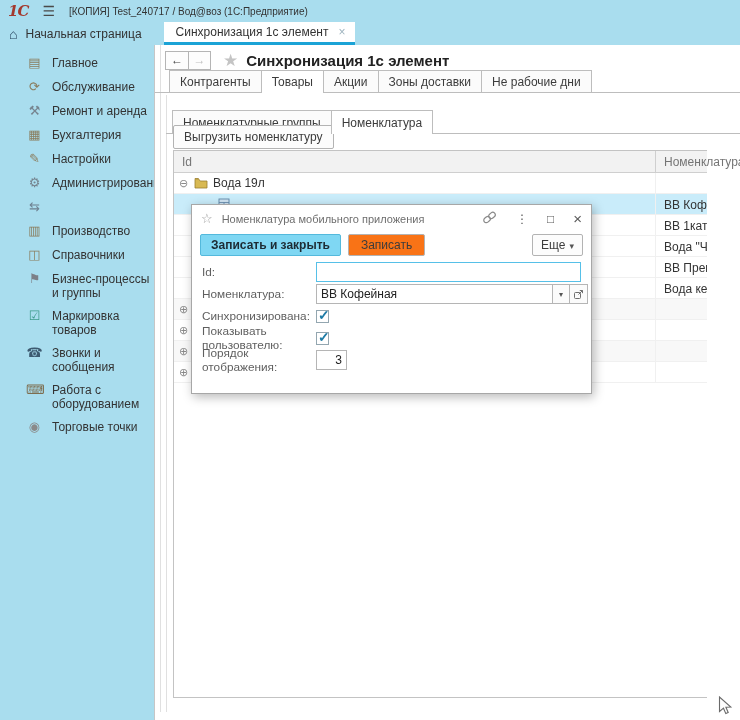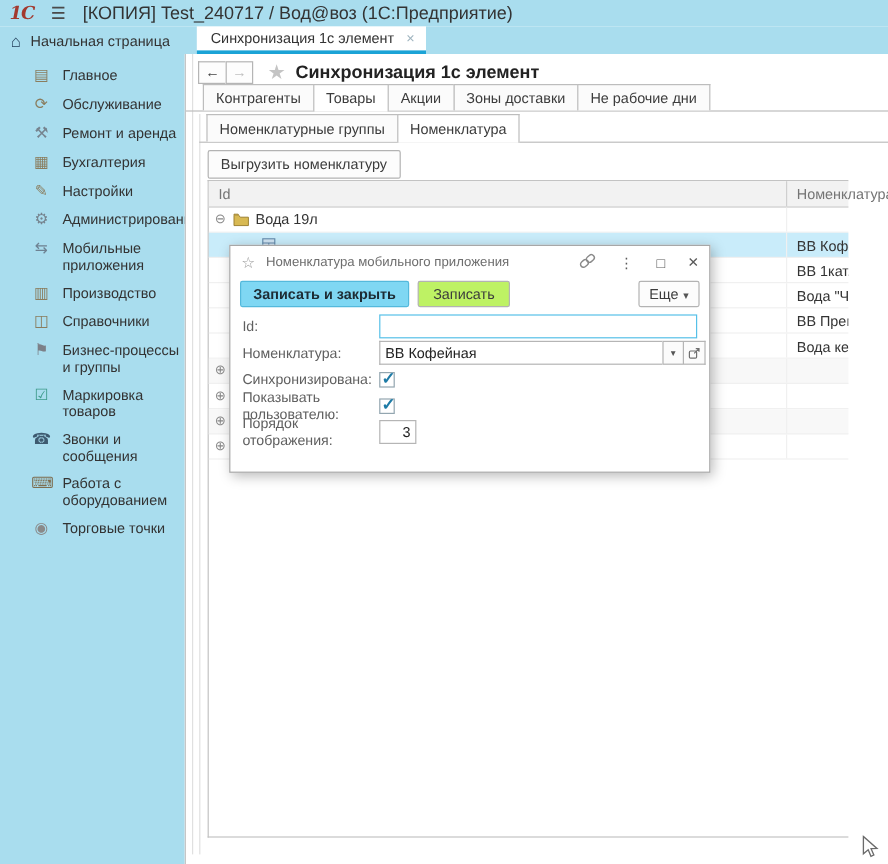--- a/index.html
+++ b/index.html
@@ -3,21 +3,21 @@
 <meta charset="utf-8">
 <style>
   * { margin:0; padding:0; box-sizing:border-box; }
   html,body { width:740px; height:720px; overflow:hidden; }
   body { font-family:"Liberation Sans", sans-serif; font-size:12px; color:#333; background:#fff; position:relative; }
 
   
   .titlebar { height:22px; background:#a9ddee; display:flex; align-items:center; padding:0 8px; }
   .logo { font-family:"DejaVu Serif", serif; font-weight:bold; font-style:italic; font-size:15px; color:#a3392e; letter-spacing:-1px; margin-right:14px; }
   .hamburger { font-size:14px; color:#4a4a4a; margin-right:14px; cursor:default; }
-  .win-title { font-size:15px; color:#333; }
+  .win-title { font-size:10px; color:#333; }
 
   
   .tabbar { height:23px; background:#a9ddee; display:flex; align-items:stretch; }
   .home-tab { display:flex; align-items:center; padding:0 14px 0 9px; }
   .home-tab .glyph { font-size:14px; color:#1f3b56; margin-right:8px; font-weight:bold; }
   .doc-tab { background:#fff; display:flex; align-items:center; padding:0 10px 0 12px; margin-left:8px; border-bottom:3px solid #1ba3d6; }
   .doc-tab .close { color:#9fb4bf; margin-left:10px; font-size:12px; }
 
   
   .main { display:flex; height:675px; }
@@ -34,21 +34,21 @@
   .nav-row { position:absolute; left:10px; top:4px; height:22px; display:flex; align-items:center; }
   .nav-btn { width:23px; height:19px; border:1px solid #b5b5b5; background:#fdfdfd; text-align:center; line-height:17px; font-size:12px; }
   .nav-btn.back { border-right:none; color:#444; }
   .nav-btn.fwd { color:#c0c0c0; }
   .fav-star { color:#c4c4c4; font-size:17px; margin:0 8px 0 12px; }
   .page-title { font-size:15px; font-weight:bold; color:#222; }
 
   
   .strip { position:absolute; right:0; border-bottom:1px solid #bdbdbd; }
   .strip-main { left:0; top:25px; height:23px; padding-left:14px; }
-  .strip-sub  { left:11px; top:50px; height:24px; padding-left:6px; }
+  .strip-sub  { left:11px; top:65px; height:24px; padding-left:6px; }
   .tab { display:inline-block; vertical-align:bottom; padding:4px 10px 4px; border:1px solid #bdbdbd; border-bottom:none; background:#fbfbfb; margin-right:-1px; height:22px; color:#3c3c3c; }
   .strip-sub .tab { height:23px; padding-top:5px; }
   .tab.active { background:#fff; position:relative; margin-bottom:-1px; height:23px; z-index:2; }
   .strip-sub .tab.active { height:24px; }
 
   
   .toolbar { position:absolute; left:18px; top:80px; }
   .btn { display:inline-block; border:1px solid #b3b3b3; background:#fcfcfc; border-radius:2px; padding:4px 10px; color:#3c3c3c; }
 
   
@@ -67,21 +67,21 @@
   
   .dialog { position:absolute; left:36px; top:159px; width:401px; height:190px; background:#fff; border:1px solid #a7a7a7; box-shadow:2px 3px 10px rgba(0,0,0,.28); z-index:5; }
   .dlg-title { height:27px; display:flex; align-items:center; padding:0 9px; }
   .dlg-star { color:#9c9c9c; font-size:13px; }
   .dlg-caption { margin-left:9px; font-size:11px; color:#6e6e6e; white-space:nowrap; }
   .dlg-title .sp { flex:1; }
   .dlg-wicon { color:#5a5a5a; margin-left:19px; font-size:12px; line-height:12px; }
   .dlg-wicon.x { font-size:15px; }
   .dlg-cmd { height:26px; display:flex; align-items:center; padding:0 8px; }
   .btn-primary { font-weight:bold; background:#7fd7f3; border:1px solid #54b9dc; border-radius:2px; padding:3px 10px; color:#1d2b33; }
-  .btn-plain { background:#bef264; border:1px solid #b3b3b3; border-radius:2px; padding:3px 12px; color:#3c3c3c; margin-left:7px; }
+  .btn-plain { background:#f97316; border:1px solid #b3b3b3; border-radius:2px; padding:3px 12px; color:#3c3c3c; margin-left:7px; }
   .dlg-cmd .sp { flex:1; }
   .btn-more { background:#fcfcfc; border:1px solid #b3b3b3; border-radius:2px; padding:3px 8px; color:#3c3c3c; }
   .btn-more .arr { font-size:9px; color:#555; margin-left:4px; }
   .dlg-form { padding:3px 10px 0; }
   .frow { height:22px; display:flex; align-items:center; }
   .frow label { width:114px; color:#5f5f5f; flex:none; font-size:11.8px; }
   .inp { height:20px; border:1px solid #b5b5b5; padding:0 4px; font:inherit; color:#222; background:#fff; }
   .inp.focus { border-color:#56c0e8; }
   .inp-group { display:flex; }
   .inp-group .inp { border-right:none; }
@@ -135,21 +135,20 @@
     <div class="side-item">
         <span class="ico" style="color: rgb(138, 125, 94);">✎</span>
         <span class="lbl">Настройки</span>
       </div>
     <div class="side-item">
         <span class="ico" style="color: rgb(117, 131, 142);">⚙</span>
         <span class="lbl">Администрирование</span>
       </div>
     <div class="side-item">
         <span class="ico" style="color: rgb(110, 130, 146);">⇆</span>
-        <span class="lbl">Мобильные приложения</span>
       </div>
     <div class="side-item">
         <span class="ico" style="color: rgb(138, 125, 94);">▥</span>
         <span class="lbl">Производство</span>
       </div>
     <div class="side-item">
         <span class="ico" style="color: rgb(138, 125, 94);">◫</span>
         <span class="lbl">Справочники</span>
       </div>
     <div class="side-item">

